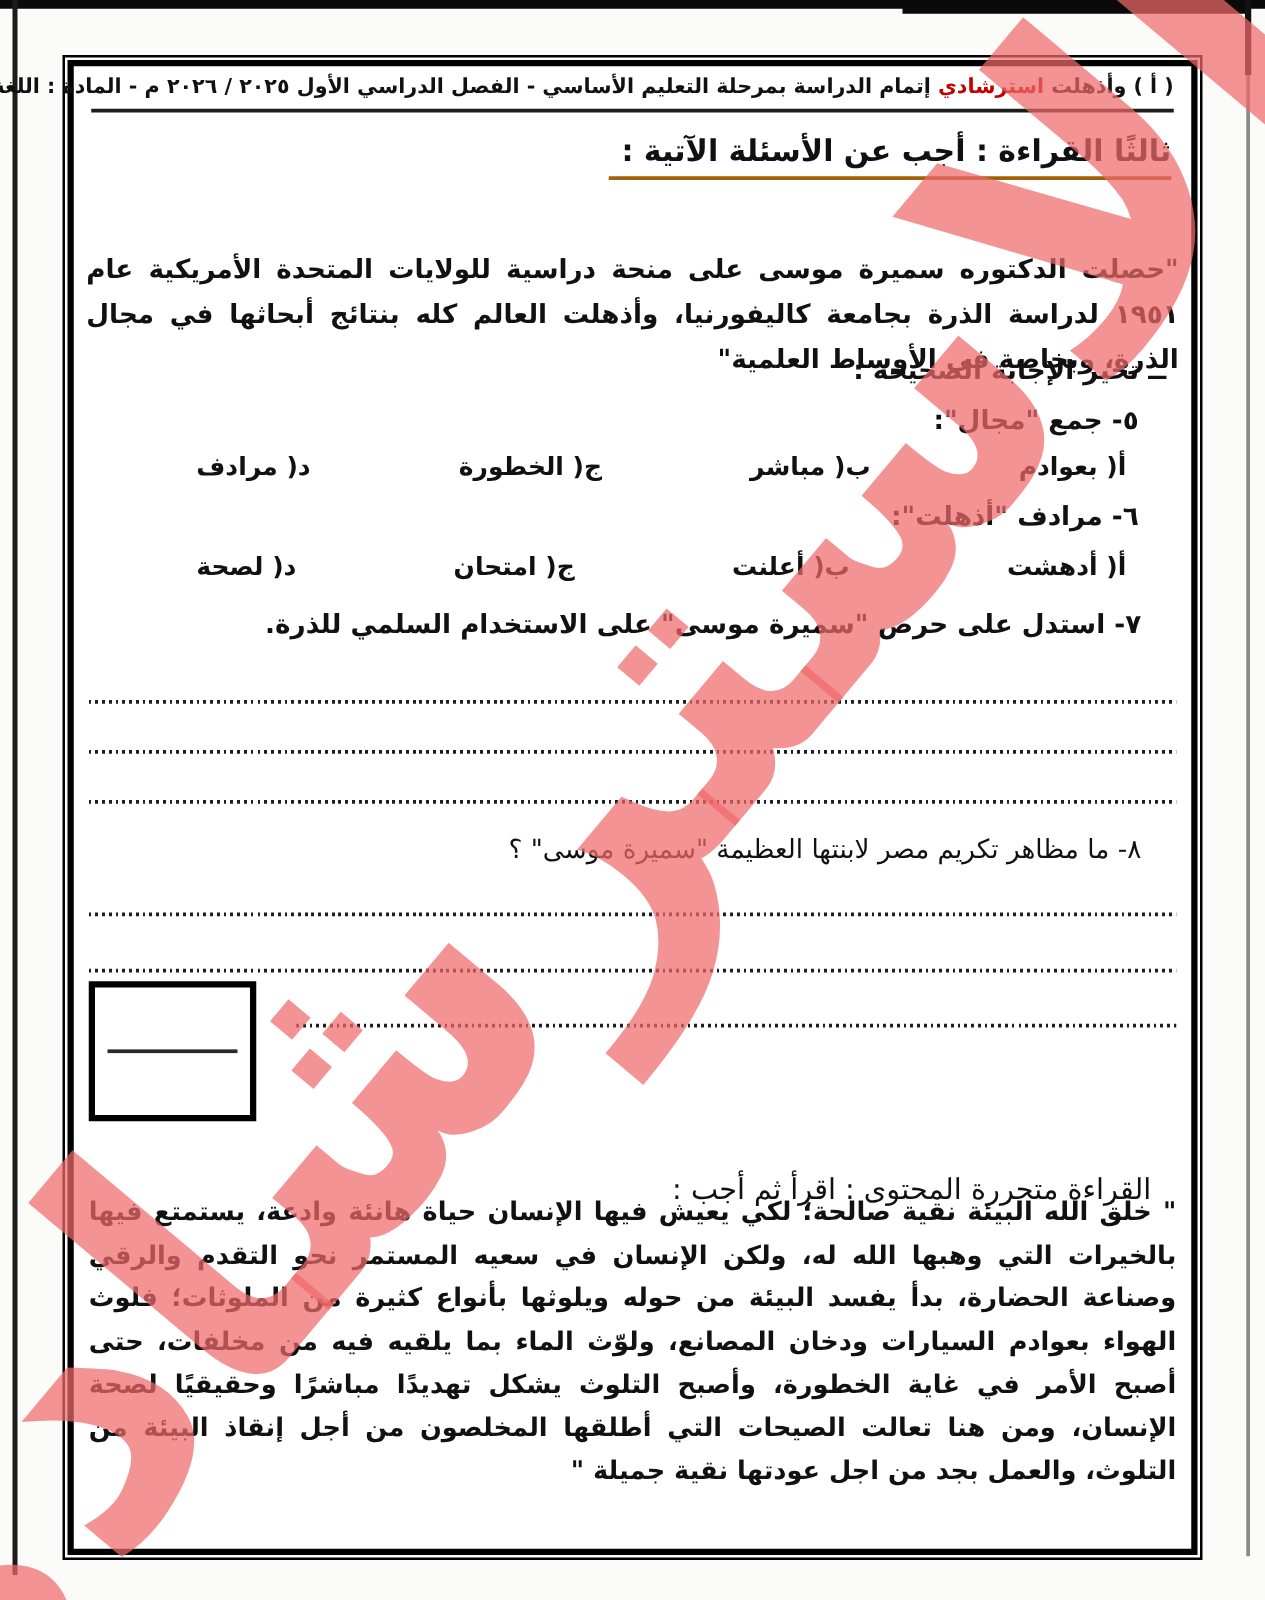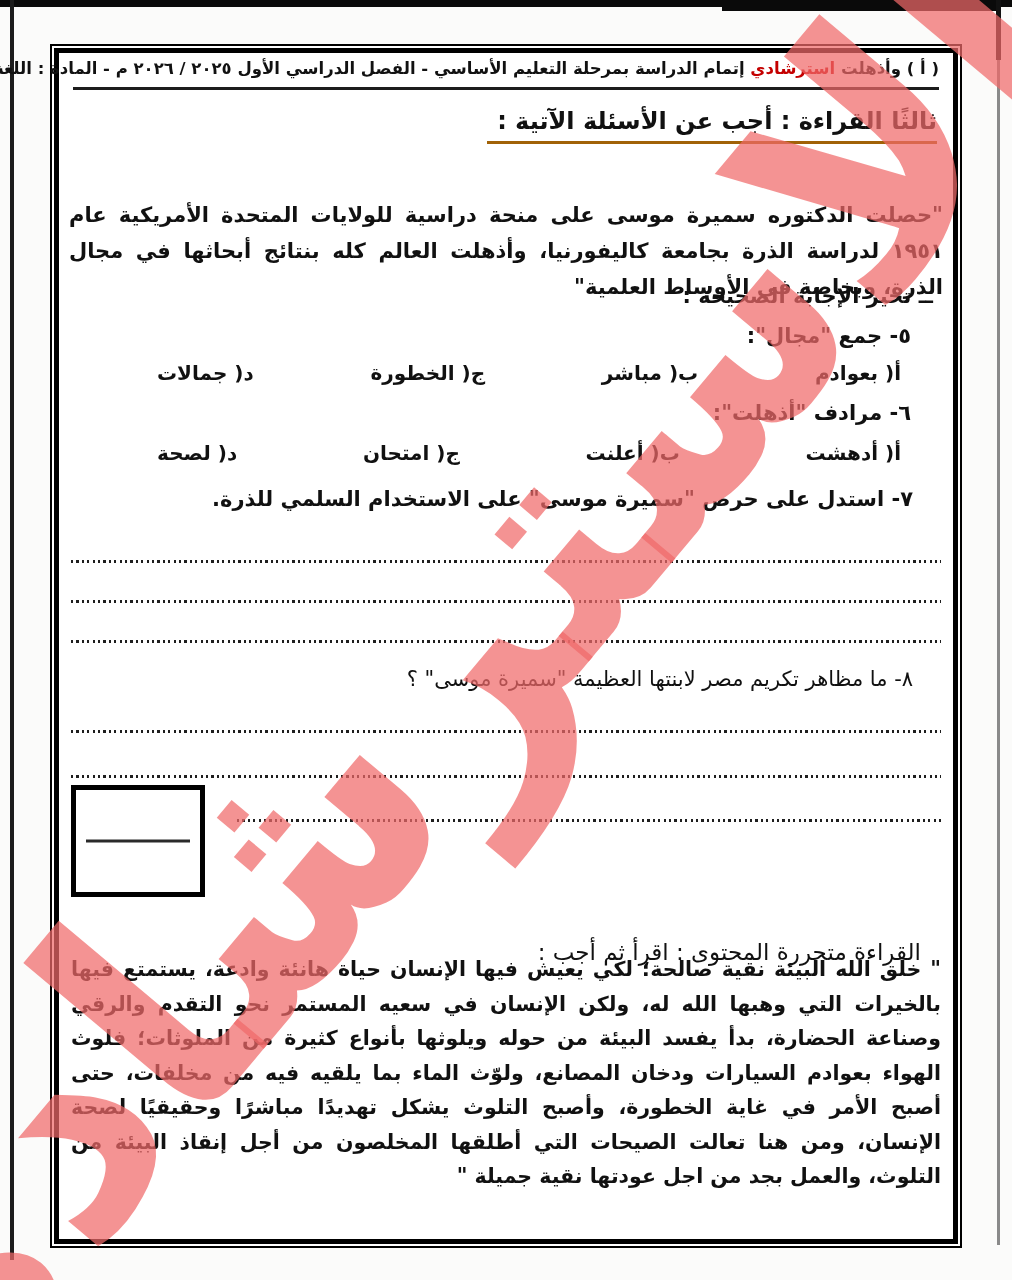--- a/index.html
+++ b/index.html
@@ -111,21 +111,21 @@
 
     <div class="abs sec-title">ثالثًا القراءة : أجب عن الأسئلة الآتية :</div>
     <div class="abs passage1">"حصلت الدكتوره سميرة موسى على منحة دراسية للولايات المتحدة الأمريكية عام ١٩٥١ لدراسة الذرة بجامعة كاليفورنيا، وأذهلت العالم كله بنتائج أبحاثها في مجال الذرة، وبخاصة في الأوساط العلمية"</div>
     <div class="abs choose">ــ تخير الإجابة الصحيحة :</div>
 
     <div class="abs qlabel q5">٥- جمع "مجال":</div>
     <div class="opt-row opts5">
       <span>أ‎)‎ بعوادم</span>
       <span>ب‎)‎ مباشر</span>
       <span>ج‎)‎ الخطورة</span>
-      <span>د‎)‎ جمالات</span>
+      <span>د‎)‎ مرادف</span>
     </div>
 
     <div class="abs qlabel q6">٦- مرادف "أذهلت":</div>
     <div class="opt-row opts6">
       <span>أ‎)‎ أدهشت</span>
       <span>ب‎)‎ أعلنت</span>
       <span>ج‎)‎ امتحان</span>
       <span>د‎)‎ لصحة</span>
     </div>
 

